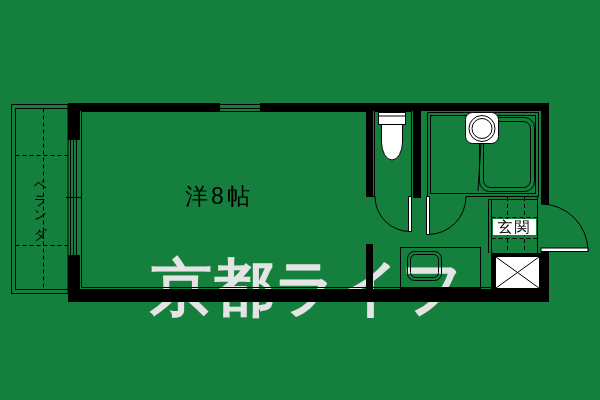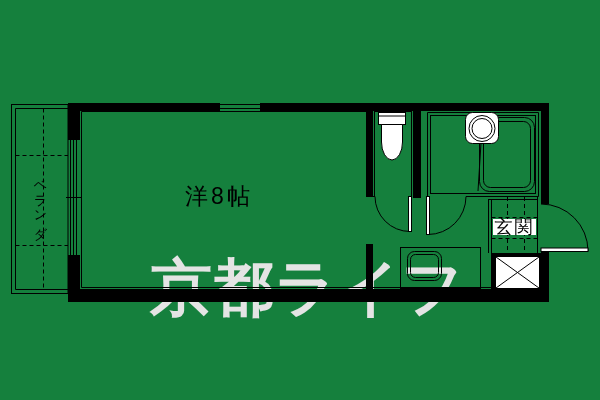--- a/index.html
+++ b/index.html
@@ -13,21 +13,21 @@
     left:158px;top:181px;width:122px;text-align:center;
     font-size:23px;letter-spacing:3px;white-space:nowrap;
   }
   .label-balcony{
     left:31px;top:166px;width:18px;height:70px;
     font-size:13px;letter-spacing:1px;
     writing-mode:vertical-rl;text-orientation:upright;text-align:center;
   }
   .label-entrance{
     left:493px;top:219px;width:43px;text-align:center;
-    font-size:18px;letter-spacing:2px;background:#fff;line-height:16px;
+    font-size:15px;letter-spacing:2px;background:#fff;line-height:16px;
   }
   .watermark{
     position:absolute;z-index:0;left:150px;top:254px;
     font-size:62px;font-weight:bold;color:#e4e4e4;
     letter-spacing:0px;white-space:nowrap;line-height:1.1;
   }
 </style>
 </head>
 <body>
 

